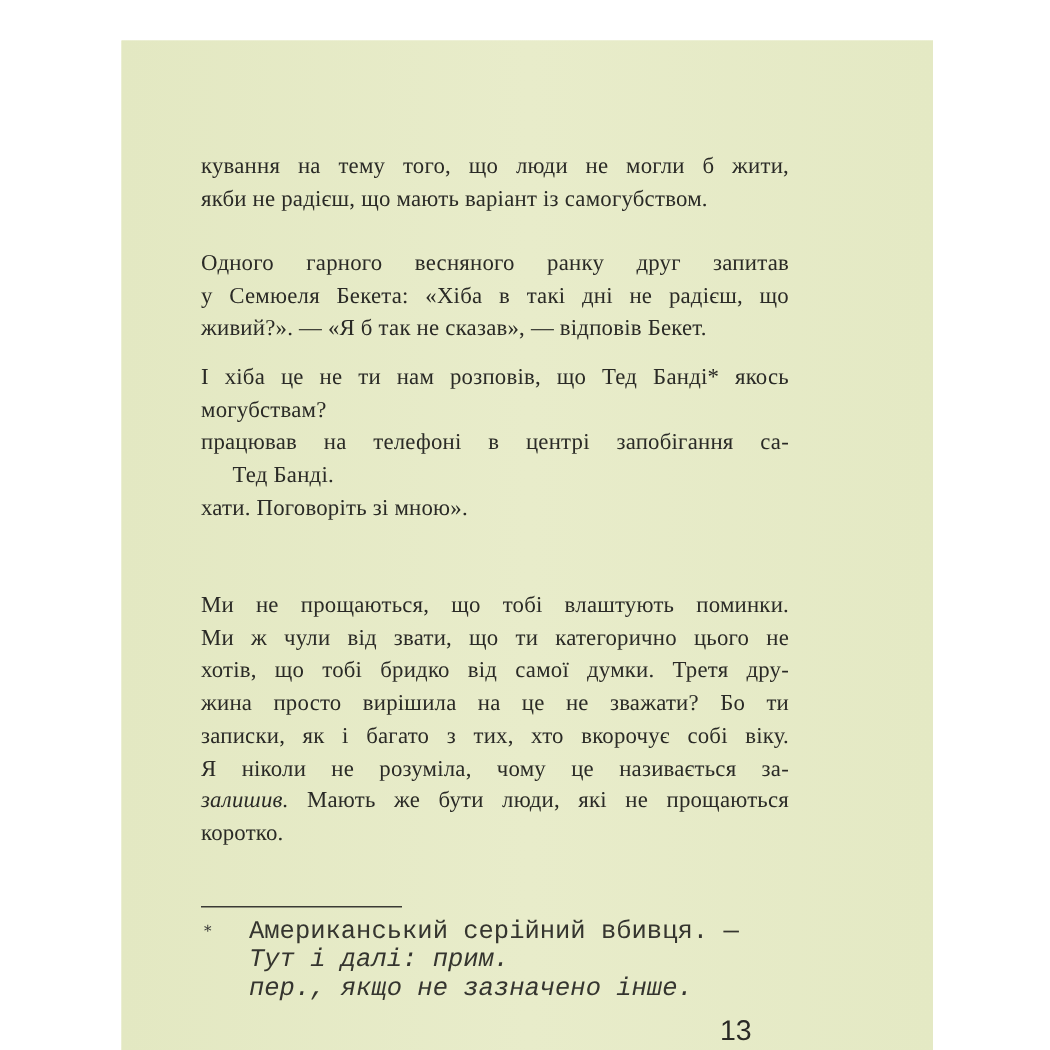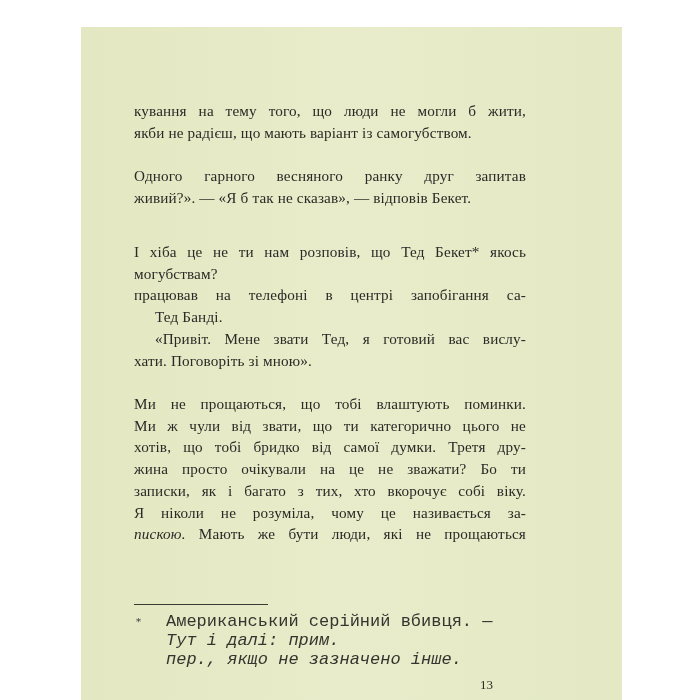--- a/index.html
+++ b/index.html
@@ -28,56 +28,57 @@
   }
   .footnote-marker {
     position: absolute; left: 55px; top: 589px; font-size: 10px; color: #333;
   }
   .footnote {
     position: absolute; left: 85px; top: 585px; width: 360px;
     font-size: 17px; line-height: 19px; color: #35352f;
     font-family: Liberation Mono, monospace;
   }
   .page-number {
-    position: absolute; left: 399px; top: 650px; font-size: 13px; color: #2a2a26;
-    font-family: Liberation Serif, serif;
+    position: absolute; left: 399px; top: 650px; font-size: 19px; color: #2a2a26;
+    font-family: Liberation Sans, sans-serif;
   }
 </style>
 </head>
 <body>
 
 <div class="page">
 
   <div class="text-block" style="top:73px;">
     <span class="line">кування на тему того, що люди не могли б жити,</span>
     <span class="line last">якби не радієш, що мають варіант із самогубством.</span>
   </div>
 
   <div class="text-block" style="top:138px;">
     <span class="line">Одного гарного весняного ранку друг запитав</span>
+    <span class="line">у Семюеля Бекета: «Хіба в такі дні не радієш, що</span>
     <span class="line last">живий?». — «Я б так не сказав», — відповів Бекет.</span>
   </div>
 
   <div class="text-block" style="top:214px;">
-    <span class="line">І хіба це не ти нам розповів, що Тед Бекет* якось</span>
+    <span class="line">І хіба це не ти нам розповів, що Тед Банді* якось</span>
     <span class="line last">могубствам?</span>
     <span class="line">працював на телефоні в центрі запобігання са-</span>
     <span class="line last indent">Тед Банді.</span>
-    <span class="line indent">«Привіт. Мене звати Тед, я готовий вас вислу-</span>
     <span class="line last">хати. Поговоріть зі мною».</span>
   </div>
 
   <div class="text-block" style="top:366px;">
     <span class="line">Ми не прощаються, що тобі влаштують поминки.</span>
     <span class="line">Ми ж чули від звати, що ти категорично цього не</span>
     <span class="line">хотів, що тобі бридко від самої думки. Третя дру-</span>
-    <span class="line">жина просто очікували на це не зважати? Бо ти</span>
+    <span class="line">жина просто вирішила на це не зважати? Бо ти</span>
     <span class="line">записки, як і багато з тих, хто вкорочує собі віку.</span>
     <span class="line">Я ніколи не розуміла, чому це називається за-</span>
-    <span class="line"><span class="it">пискою.</span><span> Мають же бути люди, які не прощаються</span></span>
+    <span class="line"><span class="it">залишив.</span><span> Мають же бути люди, які не прощаються</span></span>
+    <span class="line last">коротко.</span>
   </div>
 
   <div class="footnote-rule"></div>
   <div class="footnote-marker">*</div>
   <div class="footnote">
     <span>Американський серійний вбивця. — </span><span class="it">Тут і далі: прим.</span><br>
     <span class="it">пер., якщо не зазначено інше.</span>
   </div>
 
   <div class="page-number">13</div>

